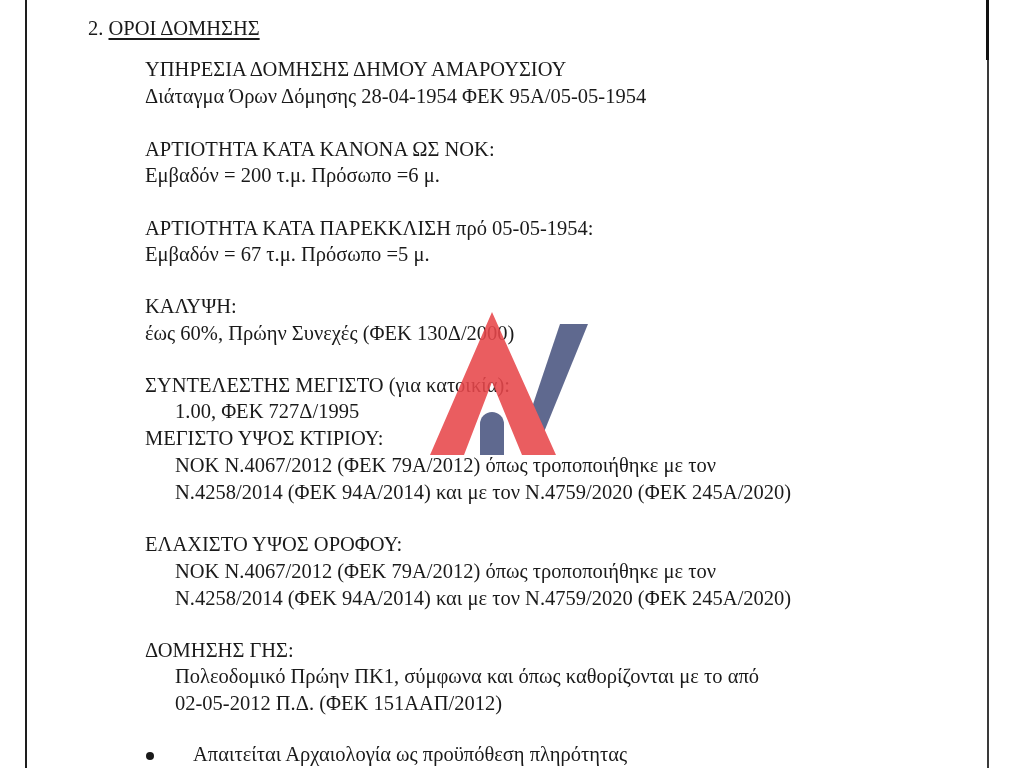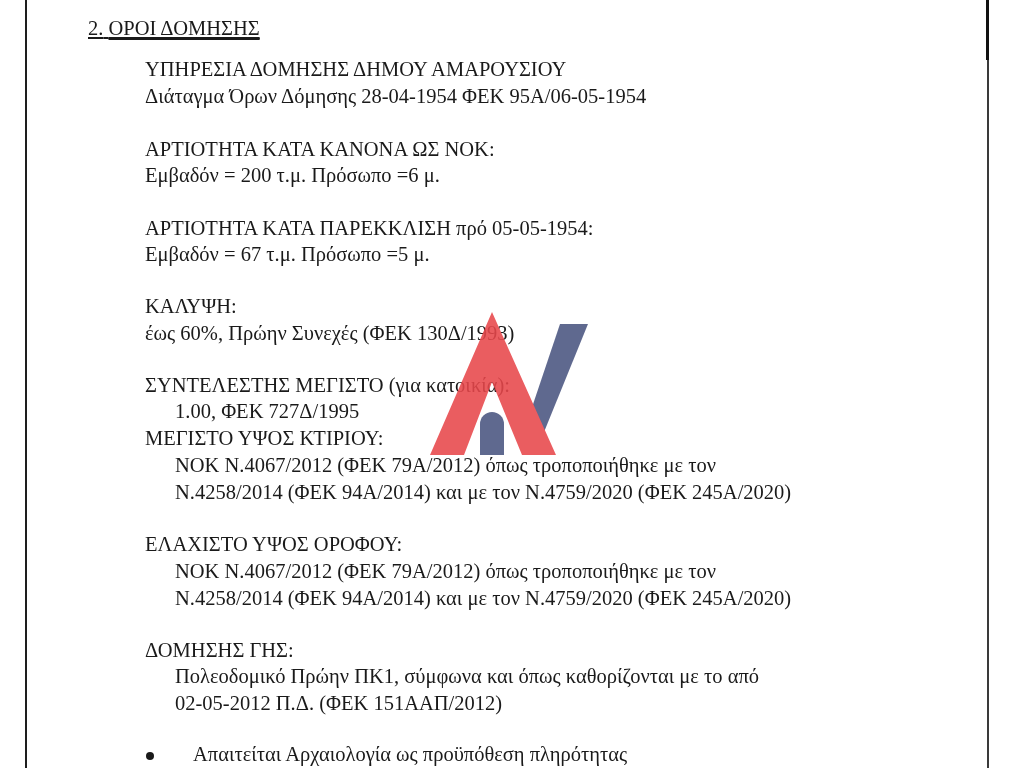--- a/index.html
+++ b/index.html
@@ -15,21 +15,21 @@
   }
   .page-border-right {
     position: absolute; left: 987px; top: 0; width: 2px; height: 768px; background: #3a3a3a;
   }
   .page-border-right-top {
     position: absolute; left: 986px; top: 0; width: 3px; height: 60px; background: #111;
   }
   .line {
     position: absolute; white-space: nowrap; font-size: 20.5px; line-height: 24px;
   }
-  .heading { left: 88px; top: 16px; font-size: 20.5px; text-decoration: underline; }
+  .heading { left: 88px; top: 16px; font-size: 20.5px; }
   .heading .title { text-decoration: underline; text-underline-offset: 3px; }
   .l1 { left: 145px; text-align: right; }
   .l2 { left: 175px; text-align: center; }
   .bullet-dot { position: absolute; left: 146px; top: 752px; width: 8px; height: 8px; border-radius: 50%; background: #1a1a1a; }
   .bullet-text { left: 193px; top: 742px; }
   .watermark {
     position: absolute; left: 430px; top: 312px; width: 165px; height: 145px; pointer-events: none;
   }
 </style>
 </head>
@@ -38,30 +38,30 @@
 <div class="page-border-left"></div>
 <div class="page-border-right"></div>
 <div class="page-border-right-top"></div>
 
 <div class="line heading">
   <span>2.</span>
   <span class="title">ΟΡΟΙ ΔΟΜΗΣΗΣ</span>
 </div>
 
 <div class="line l1" style="top:57px">ΥΠΗΡΕΣΙΑ ΔΟΜΗΣΗΣ ΔΗΜΟΥ ΑΜΑΡΟΥΣΙΟΥ</div>
-<div class="line l1" style="top:84px">Διάταγμα Όρων Δόμησης 28-04-1954 ΦΕΚ 95Α/06-05-1954</div>
+<div class="line l1" style="top:84px">Διάταγμα Όρων Δόμησης 28-04-1954 ΦΕΚ 95Α/05-05-1954</div>
 
 <div class="line l1" style="top:137px">ΑΡΤΙΟΤΗΤΑ ΚΑΤΑ ΚΑΝΟΝΑ ΩΣ ΝΟΚ:</div>
 <div class="line l1" style="top:163px">Εμβαδόν = 200 τ.μ.  Πρόσωπο =6 μ.</div>
 
 <div class="line l1" style="top:216px">ΑΡΤΙΟΤΗΤΑ ΚΑΤΑ ΠΑΡΕΚΚΛΙΣΗ πρό 05-05-1954:</div>
 <div class="line l1" style="top:242px">Εμβαδόν = 67 τ.μ.  Πρόσωπο =5 μ.</div>
 
 <div class="line l1" style="top:294px">ΚΑΛΥΨΗ:</div>
-<div class="line l1" style="top:321px">έως 60%,  Πρώην Συνεχές (ΦΕΚ 130Δ/1993)</div>
+<div class="line l1" style="top:321px">έως 60%,  Πρώην Συνεχές (ΦΕΚ 130Δ/2000)</div>
 
 <div class="line l1" style="top:373px">ΣΥΝΤΕΛΕΣΤΗΣ ΜΕΓΙΣΤΟ (για κατοικία):</div>
 <div class="line l2" style="top:399px">1.00, ΦΕΚ 727Δ/1995</div>
 
 <div class="line l1" style="top:426px">ΜΕΓΙΣΤΟ ΥΨΟΣ ΚΤΙΡΙΟΥ:</div>
 <div class="line l2" style="top:453px">ΝΟΚ Ν.4067/2012 (ΦΕΚ 79Α/2012) όπως τροποποιήθηκε με τον</div>
 <div class="line l2" style="top:480px">Ν.4258/2014 (ΦΕΚ 94Α/2014) και με τον Ν.4759/2020 (ΦΕΚ 245Α/2020)</div>
 
 <div class="line l1" style="top:532px">ΕΛΑΧΙΣΤΟ ΥΨΟΣ ΟΡΟΦΟΥ:</div>
 <div class="line l2" style="top:559px">ΝΟΚ Ν.4067/2012 (ΦΕΚ 79Α/2012) όπως τροποποιήθηκε με τον</div>

